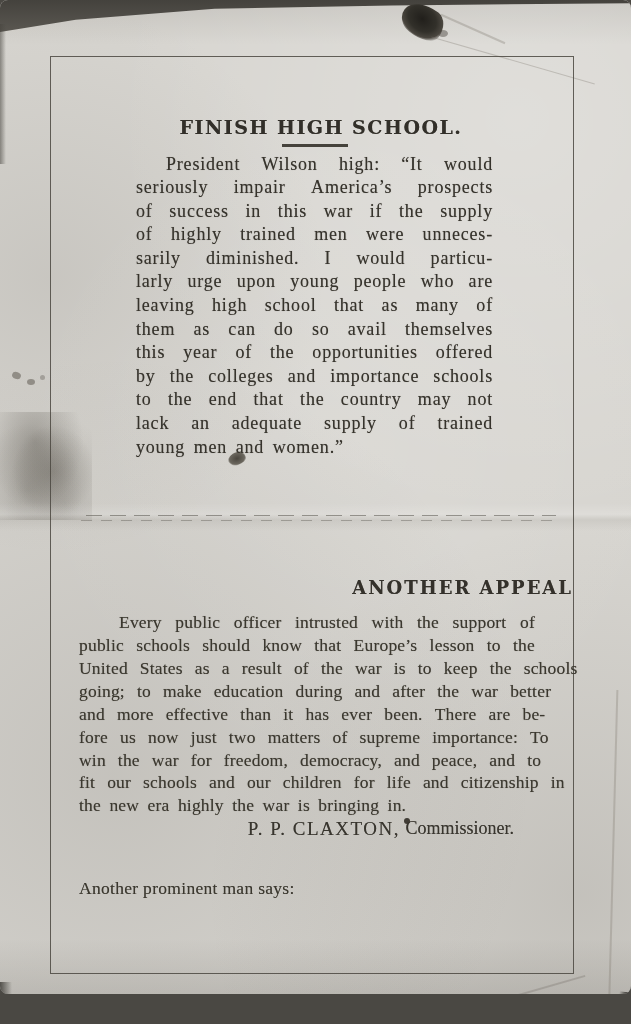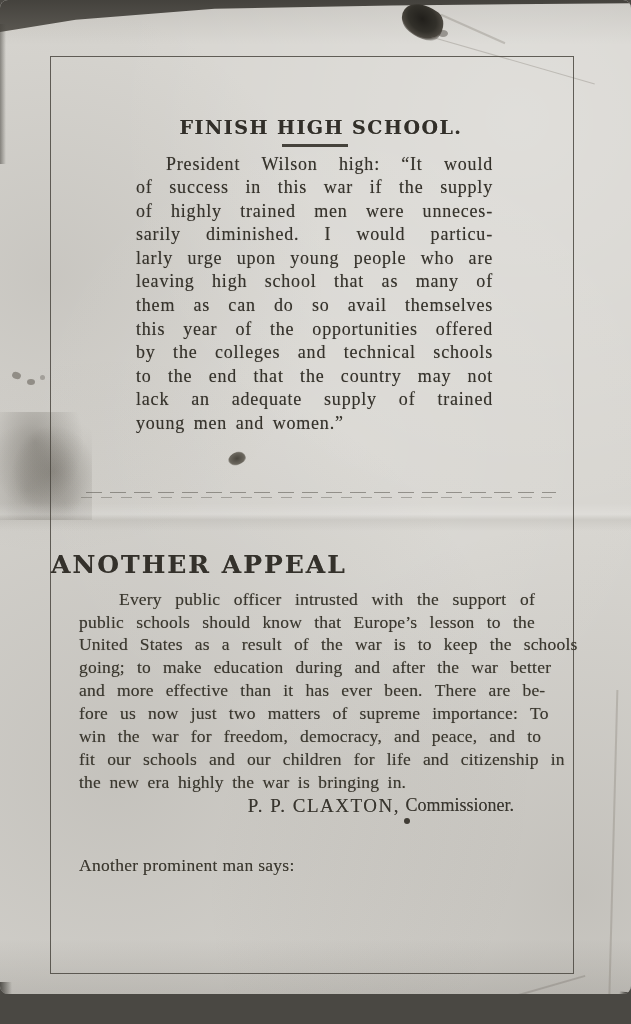--- a/index.html
+++ b/index.html
@@ -60,22 +60,22 @@
     background:linear-gradient(90deg,rgba(55,53,48,.8),rgba(55,53,48,0));}
   .right-edge-streak{position:absolute;left:617px;top:992px;width:14px;height:34px;
     transform:rotate(8deg);background:linear-gradient(90deg,rgba(40,38,34,0),#2c2a25 60%);}
   
   .frame{position:absolute;left:50px;top:56px;width:522px;height:916px;
     border:1px solid rgba(74,71,63,.85);}
   .h1{margin-top:59px;line-height:22px;text-align:center;position:relative;left:9px;
     font-family:"DejaVu Serif", serif;font-weight:bold;font-size:19px;letter-spacing:1.5px;
     color:#322f29;text-shadow:0 0 .6px rgba(50,47,41,.55);}
   .rule{width:66px;height:2.5px;margin:6px auto 0;position:relative;left:3px;background:#45423b;}
-  .h2{margin-top:54px;line-height:21px;text-align:left;
-    font-family:"DejaVu Serif", serif;font-weight:bold;font-size:25px;letter-spacing:2px;
+  .h2{margin-top:54px;line-height:21px;text-align:right;
+    font-family:"DejaVu Serif", serif;font-weight:bold;font-size:18px;letter-spacing:2px;
     color:#34312b;text-shadow:0 0 .6px rgba(50,47,41,.5);}
   
   .jpara{color:#3b382f;text-shadow:0 0 .7px rgba(59,56,47,.5);}
   .jline{display:flex;justify-content:space-between;gap:12px;}
   .jline:last-child{justify-content:flex-start;gap:.48em;}
   .para1{margin:6px 0 0 85px;width:357px;font-size:18px;letter-spacing:.8px;color:#36332c;}
   .para1 .jline{height:23.6px;line-height:23.6px;}
   .para1 .jline:first-child{padding-left:30px;}
   .para2{margin:13px 0 0 28px;width:456px;font-size:17.5px;letter-spacing:.2px;}
   .para2 .jline{height:22.9px;line-height:22.9px;}
@@ -131,20 +131,26 @@
 
       <div class="jpara para1">
           <div class="jline">
             <span>President</span>
             <span>Wilson</span>
             <span>high:</span>
             <span>“It</span>
             <span>would</span>
           </div>
           <div class="jline">
+            <span>seriously</span>
+            <span>impair</span>
+            <span>America’s</span>
+            <span>prospects</span>
+          </div>
+          <div class="jline">
             <span>of</span>
             <span>success</span>
             <span>in</span>
             <span>this</span>
             <span>war</span>
             <span>if</span>
             <span>the</span>
             <span>supply</span>
           </div>
           <div class="jline">
@@ -195,21 +201,21 @@
             <span>of</span>
             <span>the</span>
             <span>opportunities</span>
             <span>offered</span>
           </div>
           <div class="jline">
             <span>by</span>
             <span>the</span>
             <span>colleges</span>
             <span>and</span>
-            <span>technical</span>
+            <span>importance</span>
             <span>schools</span>
           </div>
           <div class="jline">
             <span>to</span>
             <span>the</span>
             <span>end</span>
             <span>that</span>
             <span>the</span>
             <span>country</span>
             <span>may</span>

